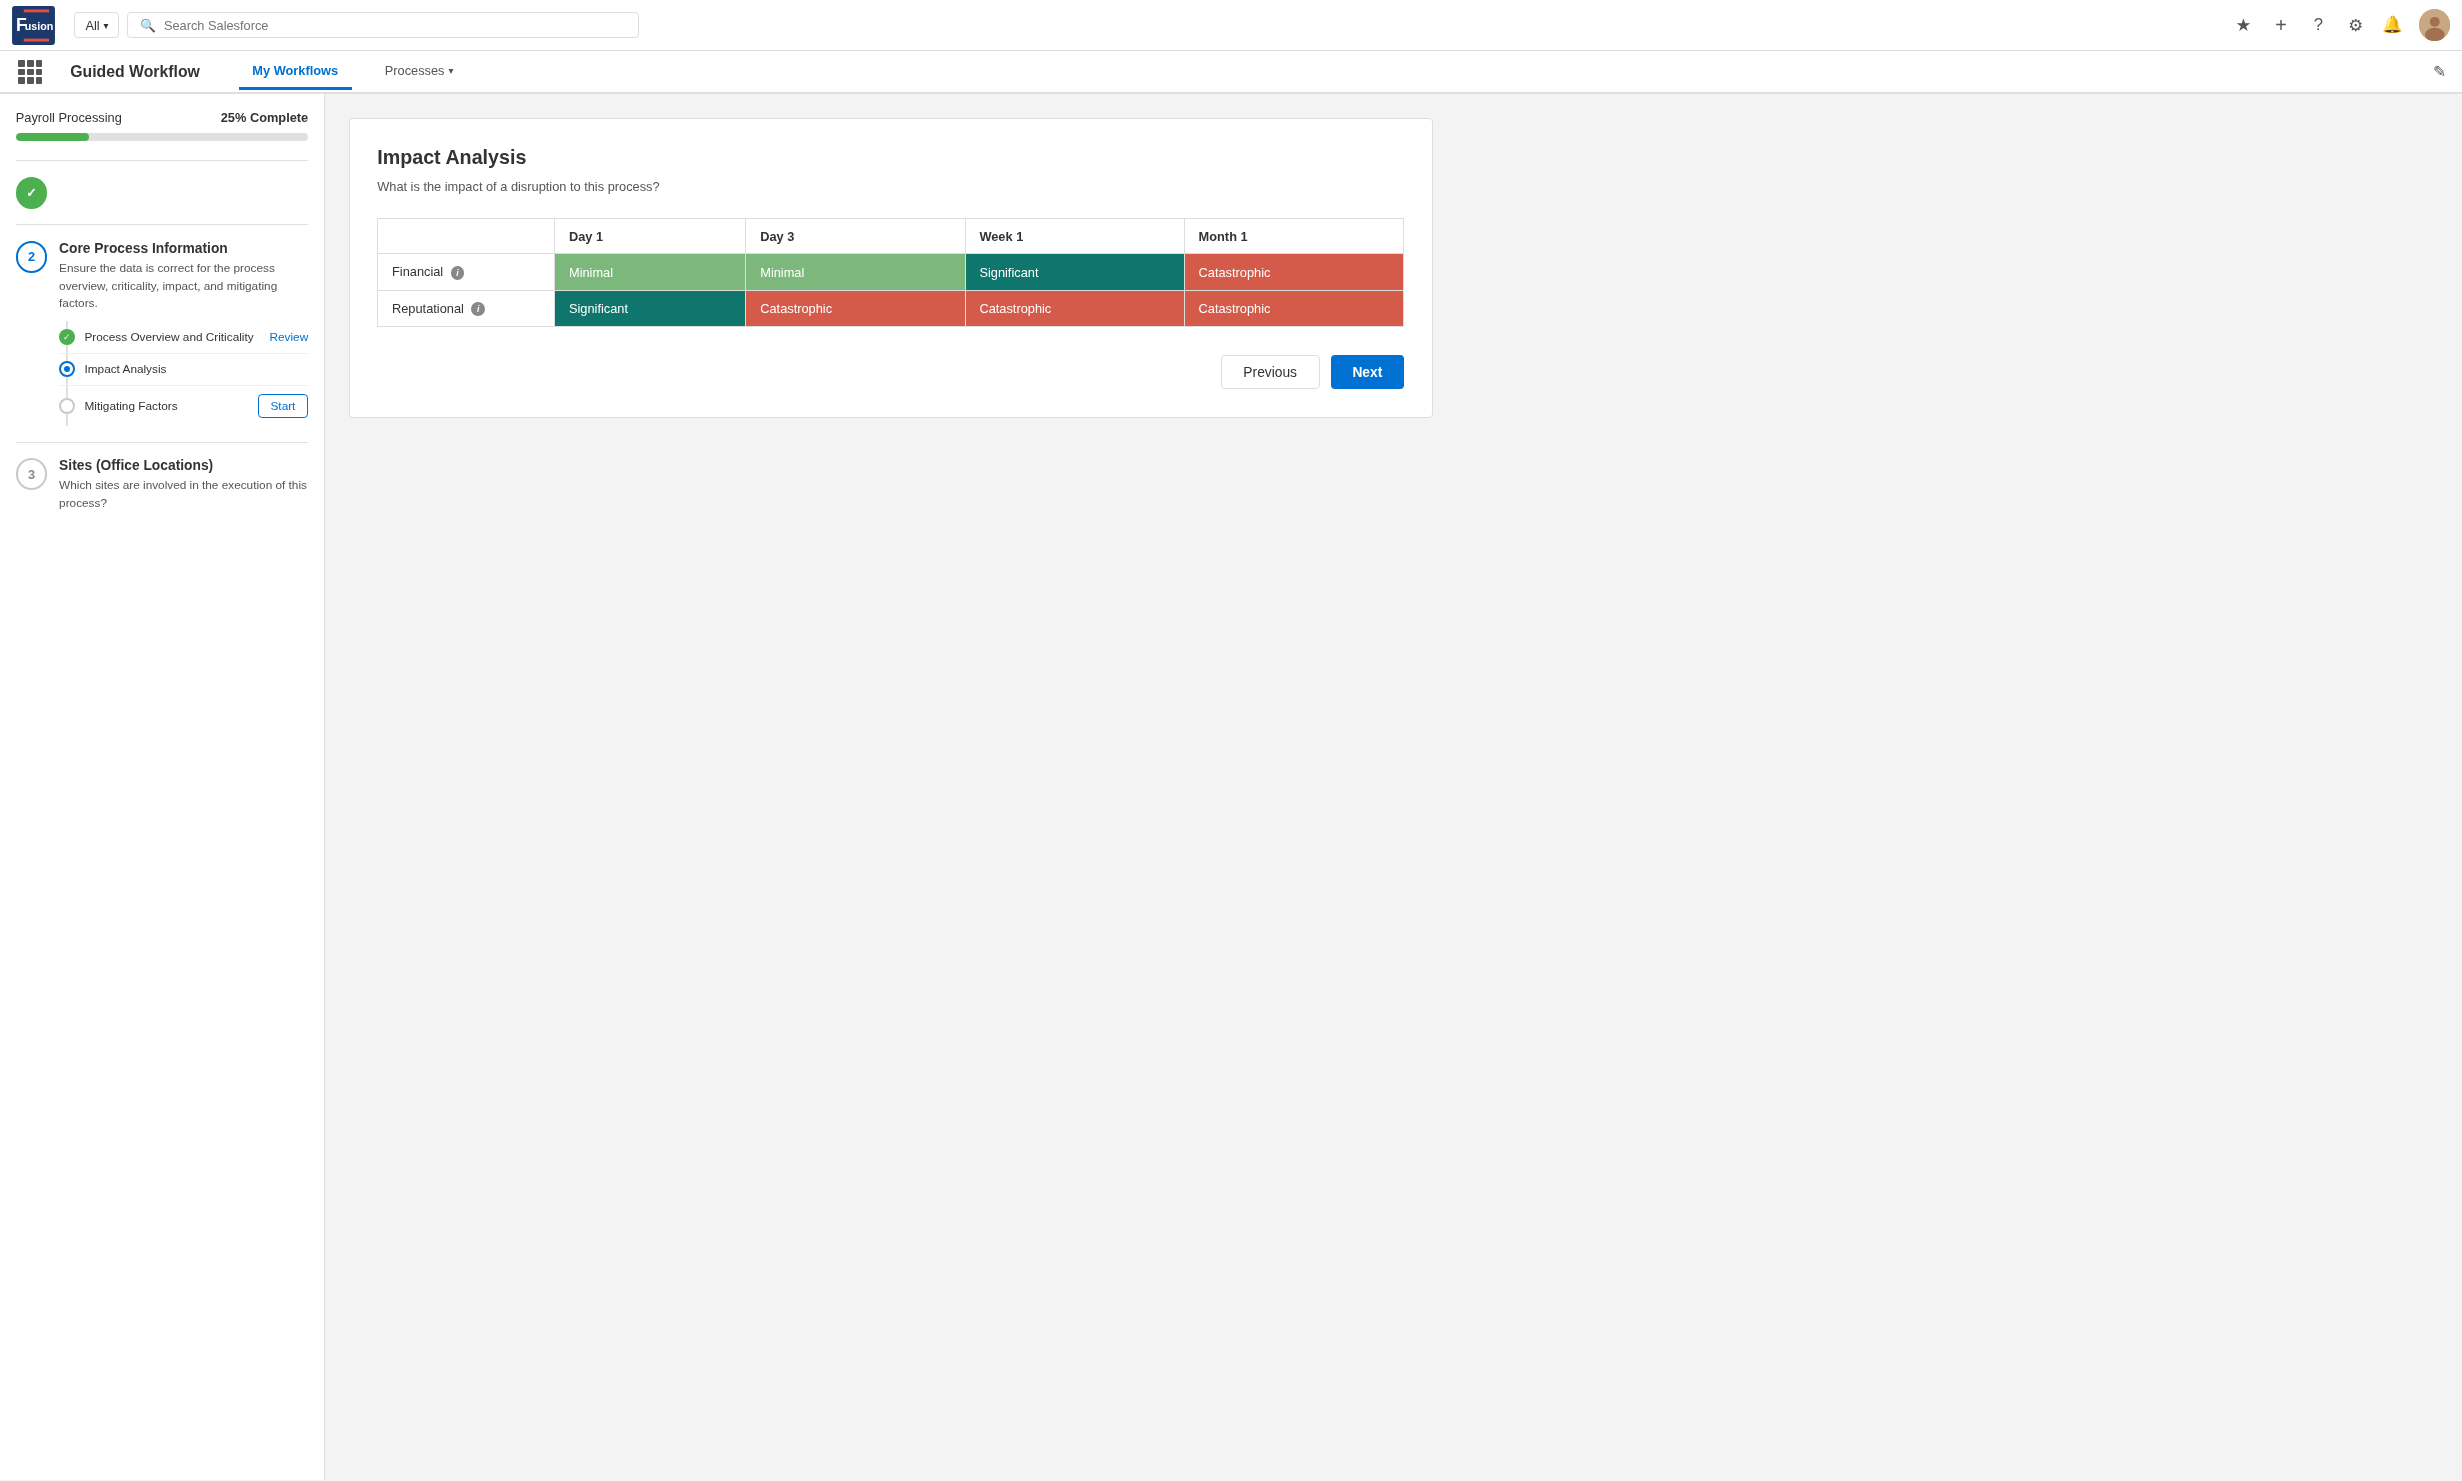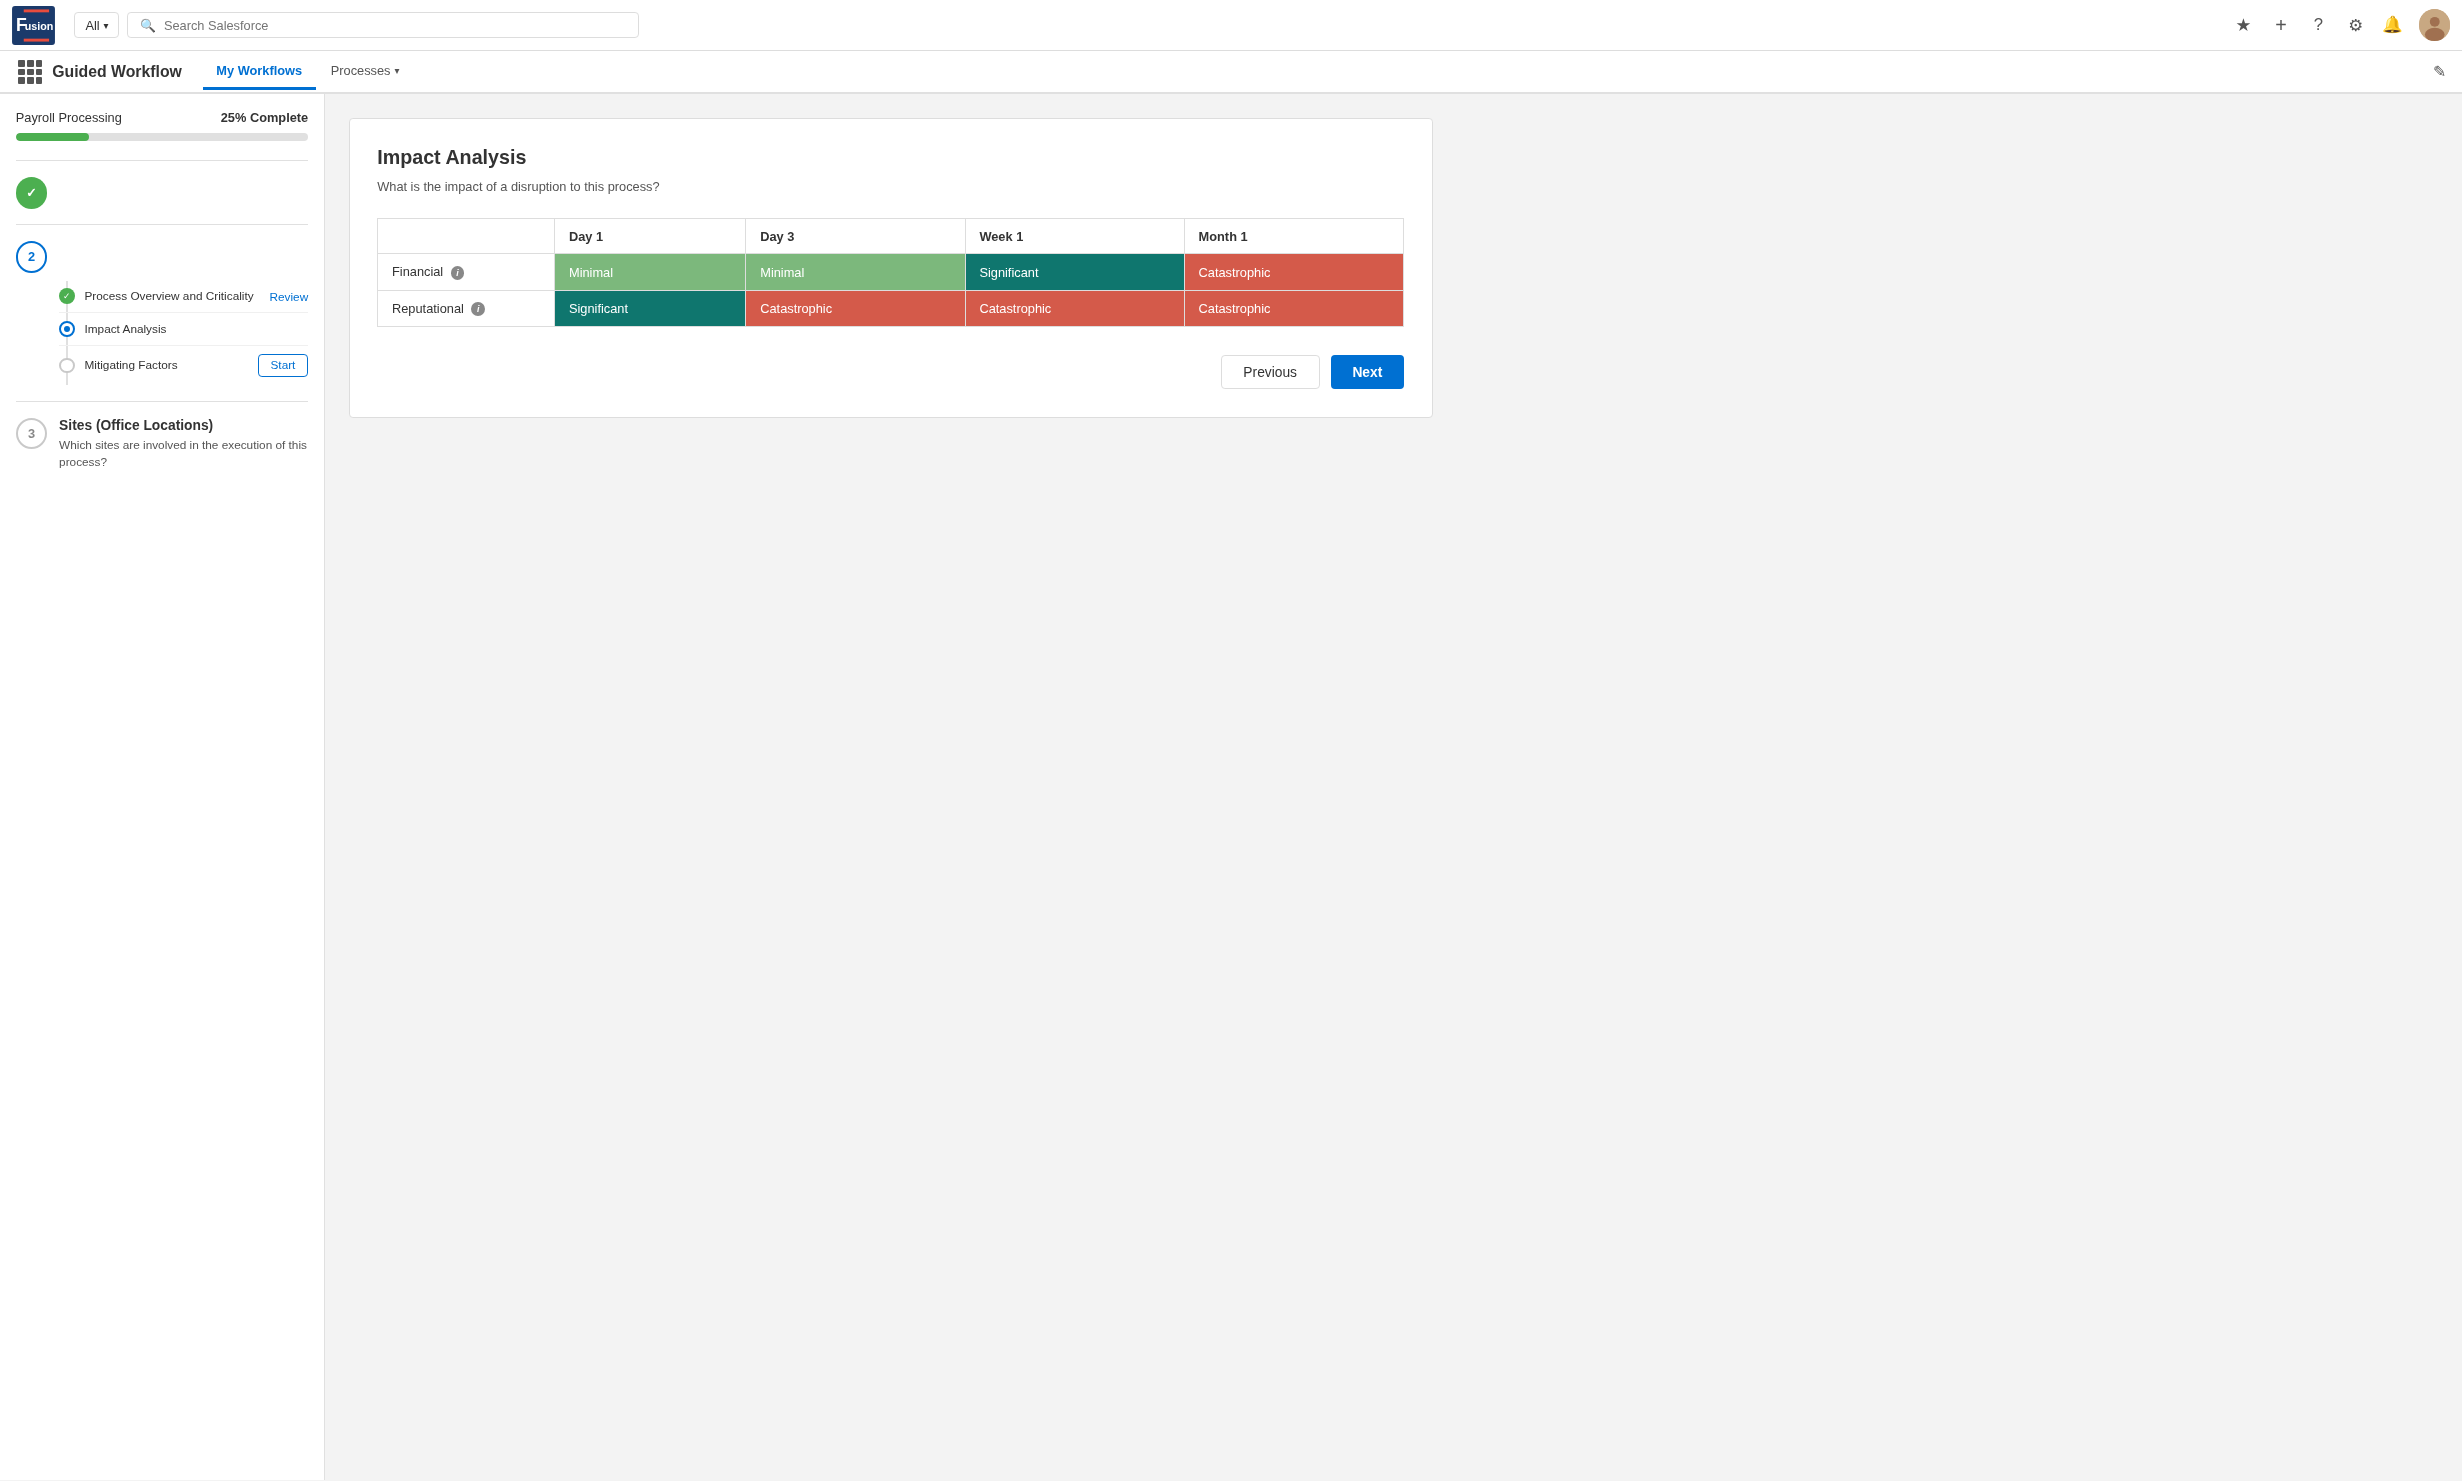--- a/index.html
+++ b/index.html
@@ -90,21 +90,21 @@
     }
 
     
     .secondary-nav {
       height: 43px;
       background: #fff;
       border-bottom: 2px solid #e0e0e0;
       display: flex;
       align-items: center;
       padding: 0 15.8px;
-      gap: 1px;
+      gap: 19px;
     }
     .apps-icon {
       width: 27.6px;
       height: 27.6px;
       display: grid;
       grid-template-columns: repeat(3, 1fr);
       gap: 2px;
       cursor: pointer;
       padding: 2px;
       margin-right: 7.9px;
@@ -488,20 +488,24 @@
         </div>
       </div>
     </div>
 
     <hr class="divider">
 
     <div class="workflow-step">
       <div class="step-header">
         <div class="step-circle active">
           <span>2</span>
+        </div>
+        <div class="step-content">
+          <div class="step-title">Core Process Information</div>
+          <div class="step-desc">Ensure the data is correct for the process overview, criticality, impact, and mitigating factors.</div>
         </div>
       </div>
 
       <div class="sub-steps-wrapper">
         <div class="connector-line"></div>
 
         <div class="sub-step-row">
           <div class="sub-dot complete"></div>
           <span class="sub-label">Process Overview and Criticality</span>
           <div class="sub-action">

